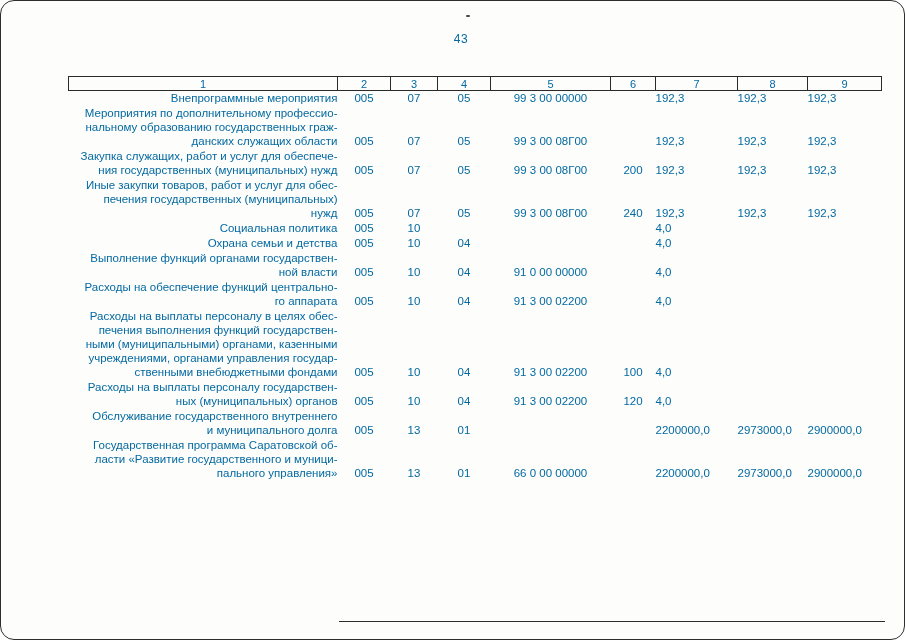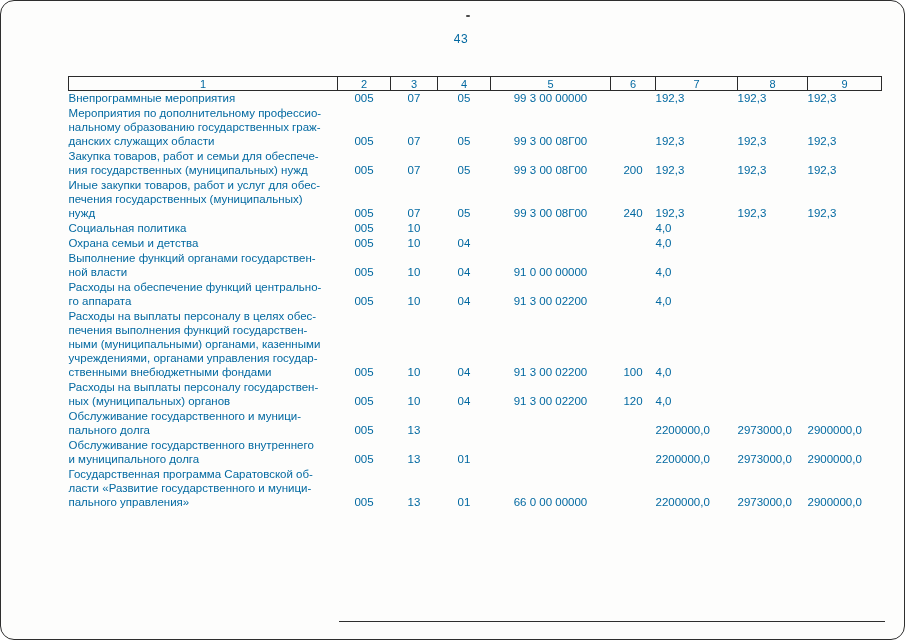--- a/index.html
+++ b/index.html
@@ -54,21 +54,21 @@
     padding: 0;
     line-height: 12px;
   }
   table.budget td {
     padding: 0 0 1px 0;
     vertical-align: bottom;
     line-height: 14px;
     border: none;
   }
   td.c1 {
-    text-align: left;
+    text-align: right;
     padding-left: 10px;
     padding-right: 6px;
     white-space: pre-line;
   }
   td.c2, td.c3, td.c4, td.c5, td.c6 { text-align: center; }
   td.c7, td.c8, td.c9 { padding-right: 6px; }
   .bottom-rule {
     position: absolute;
     top: 620px;
     left: 338px;
@@ -130,21 +130,21 @@
           <td class="c2">005</td>
           <td class="c3">07</td>
           <td class="c4">05</td>
           <td class="c5">99 3 00 08Г00</td>
           <td class="c6"></td>
           <td class="c7">192,3</td>
           <td class="c8">192,3</td>
           <td class="c9">192,3</td>
         </tr>
         <tr>
-          <td class="c1">Закупка товаров, работ и семьи для обеспече-
+          <td class="c1">Закупка служащих, работ и услуг для обеспече-
 ния государственных (муниципальных) нужд</td>
           <td class="c2">005</td>
           <td class="c3">07</td>
           <td class="c4">05</td>
           <td class="c5">99 3 00 08Г00</td>
           <td class="c6">200</td>
           <td class="c7">192,3</td>
           <td class="c8">192,3</td>
           <td class="c9">192,3</td>
         </tr>
@@ -228,54 +228,42 @@
           <td class="c2">005</td>
           <td class="c3">10</td>
           <td class="c4">04</td>
           <td class="c5">91 3 00 02200</td>
           <td class="c6">120</td>
           <td class="c7">4,0</td>
           <td class="c8"></td>
           <td class="c9"></td>
         </tr>
         <tr>
-          <td class="c1">Обслуживание государственного и муници-
-пального долга</td>
+          <td class="c1">Обслуживание государственного внутреннего
+и муниципального долга</td>
           <td class="c2">005</td>
           <td class="c3">13</td>
-          <td class="c4"></td>
+          <td class="c4">01</td>
           <td class="c5"></td>
           <td class="c6"></td>
           <td class="c7">2200000,0</td>
           <td class="c8">2973000,0</td>
           <td class="c9">2900000,0</td>
         </tr>
         <tr>
-          <td class="c1">Обслуживание государственного внутреннего
-и муниципального долга</td>
+          <td class="c1">Государственная программа Саратовской об-
+ласти «Развитие государственного и муници-
+пального управления»</td>
           <td class="c2">005</td>
           <td class="c3">13</td>
           <td class="c4">01</td>
-          <td class="c5"></td>
+          <td class="c5">66 0 00 00000</td>
           <td class="c6"></td>
           <td class="c7">2200000,0</td>
           <td class="c8">2973000,0</td>
           <td class="c9">2900000,0</td>
         </tr>
-        <tr>
-          <td class="c1">Государственная программа Саратовской об-
-ласти «Развитие государственного и муници-
-пального управления»</td>
-          <td class="c2">005</td>
-          <td class="c3">13</td>
-          <td class="c4">01</td>
-          <td class="c5">66 0 00 00000</td>
-          <td class="c6"></td>
-          <td class="c7">2200000,0</td>
-          <td class="c8">2973000,0</td>
-          <td class="c9">2900000,0</td>
-        </tr>
       </tbody>
   </table>
 
   <div class="bottom-rule"></div>
 
 </div>
 
 </body></html>

